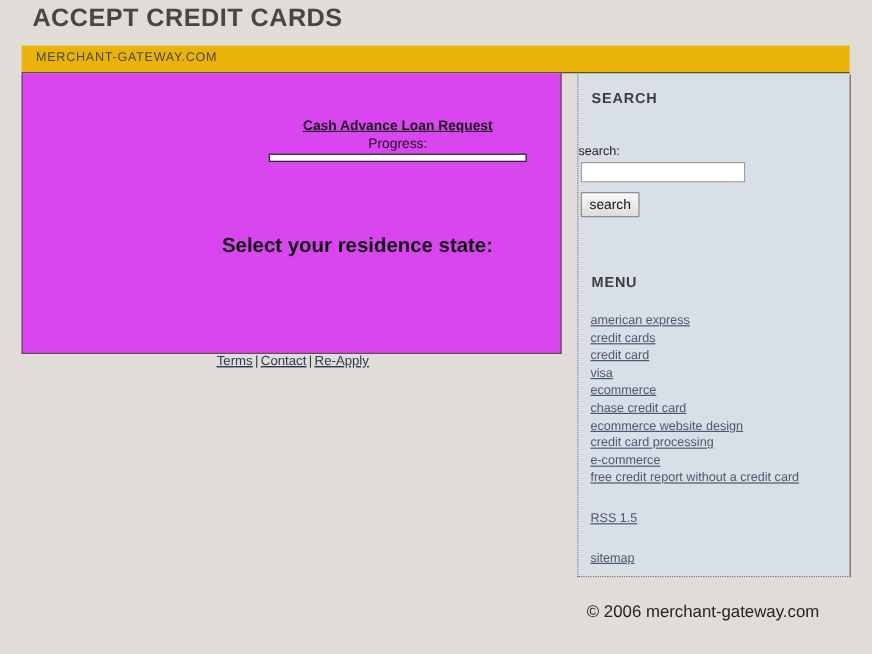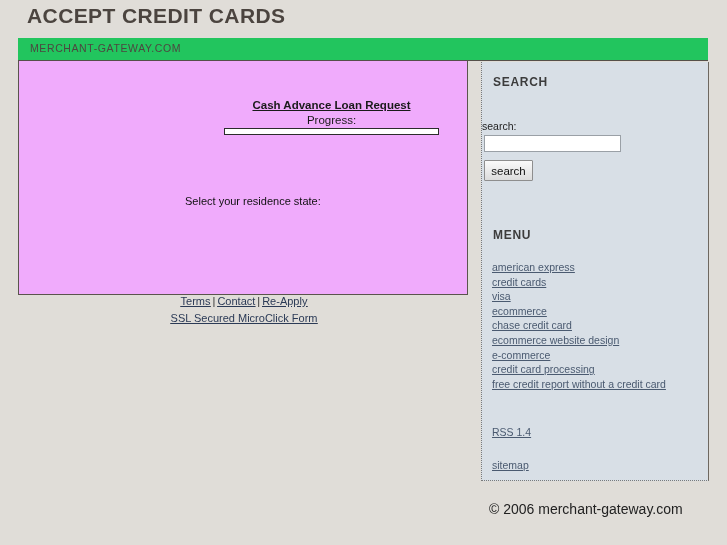--- a/index.html
+++ b/index.html
@@ -27,42 +27,42 @@
     white-space: nowrap;
   }
 
   
   #domain-bar {
     position: absolute;
     left: 18px;
     top: 38px;
     width: 690px;
     height: 23px;
-    background: #22c55e;
+    background: #eab308;
     border-bottom: 1px solid #55504a;
     box-sizing: border-box;
   }
   #domain-bar .label {
     position: absolute;
     left: 12px;
     top: 4px;
     font-size: 10.5px;
     letter-spacing: 0.6px;
     color: #4d4740;
     white-space: nowrap;
   }
 
   
   #content-panel {
     position: absolute;
     left: 18px;
     top: 61px;
     width: 450px;
     height: 234px;
-    background: #f0abfc;
+    background: #d946ef;
     border-left: 1px solid #5a544d;
     border-right: 1px solid #5a544d;
     border-bottom: 1px solid #5a544d;
     box-sizing: border-box;
   }
 
   
   .form-head {
     position: absolute;
     left: 205px;
@@ -88,22 +88,22 @@
     border: 1px solid #2c2c2c;
     background: #ffffff;
     box-sizing: border-box;
   }
 
   
   .select-label {
     position: absolute;
     left: 166px;
     top: 134px;
-    font-size: 11px;
-    font-weight: normal;
+    font-size: 17px;
+    font-weight: bold;
     color: #111;
     white-space: nowrap;
   }
   .state-select {
     position: absolute;
     left: 168px;
     top: 152px;
     width: 144px;
     height: 20px;
     border: 1px solid #8a8a8a;
@@ -302,49 +302,47 @@
   </div>
 
   <div class="select-label">Select your residence state:</div>
 
 
 
   <div class="panel-links">
     <div>
       <a href="#">Terms</a><span class="sep">|</span><a href="#">Contact</a><span class="sep">|</span><a href="#">Re-Apply</a>
     </div>
-    <div>
-      <a href="#">SSL Secured MicroClick Form</a>
-    </div>
   </div>
 
 </div>
 
 <div id="sidebar">
 
   <div id="sb-search-heading" class="sb-heading">SEARCH</div>
 
   <div class="search-label">search:</div>
 
   <input id="search-input" type="text" placeholder="" style="">
 
   <div id="search-button">search</div>
 
   <div id="sb-menu-heading" class="sb-heading">MENU</div>
 
   <div id="menu-list">
     <a href="#">american express</a>
     <a href="#">credit cards</a>
+    <a href="#">credit card</a>
     <a href="#">visa</a>
     <a href="#">ecommerce</a>
     <a href="#">chase credit card</a>
     <a href="#">ecommerce website design</a>
+    <a href="#">credit card processing</a>
     <a href="#">e-commerce</a>
-    <a href="#">credit card processing</a>
     <a href="#">free credit report without a credit card</a>
   </div>
 
-  <a href="#" id="rss-link">RSS 1.4</a>
+  <a href="#" id="rss-link">RSS 1.5</a>
   <a href="#" id="sitemap-link">sitemap</a>
 
 </div>
 
 <div id="footer-copyright">© 2006 merchant-gateway.com</div>
 
 </body></html>

